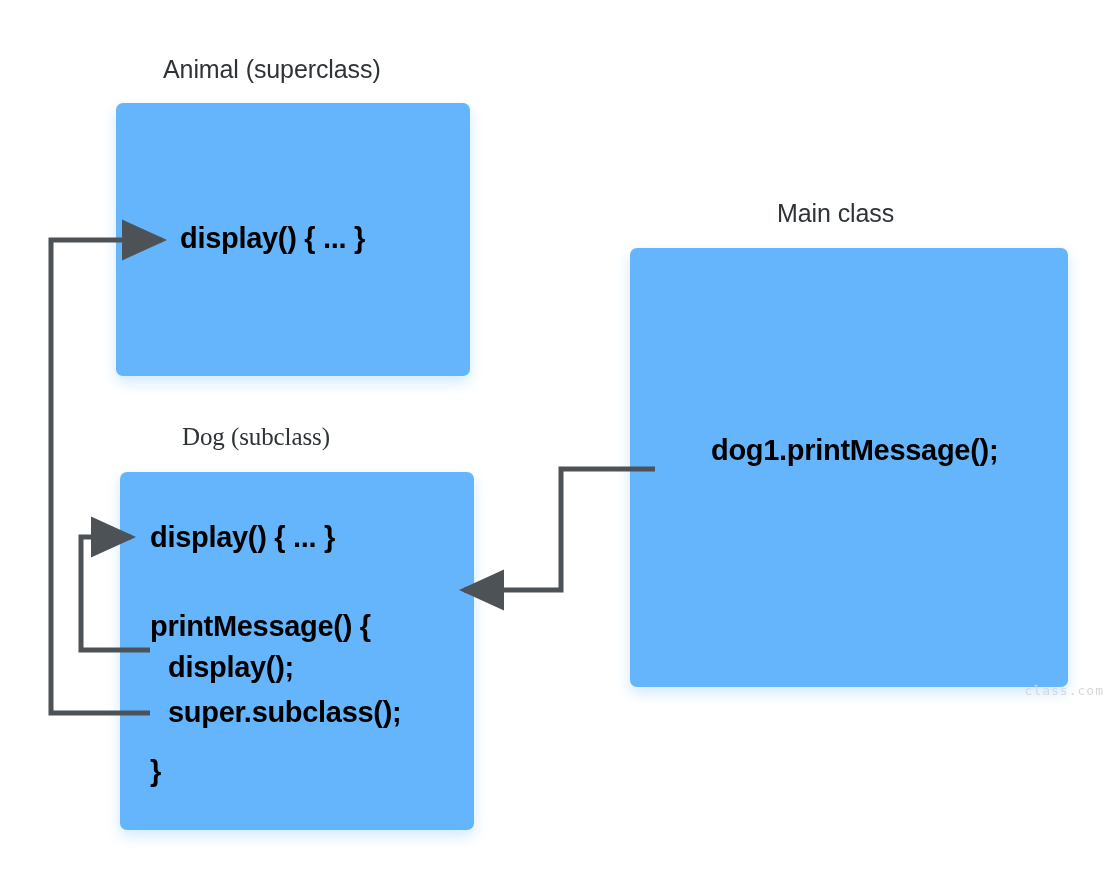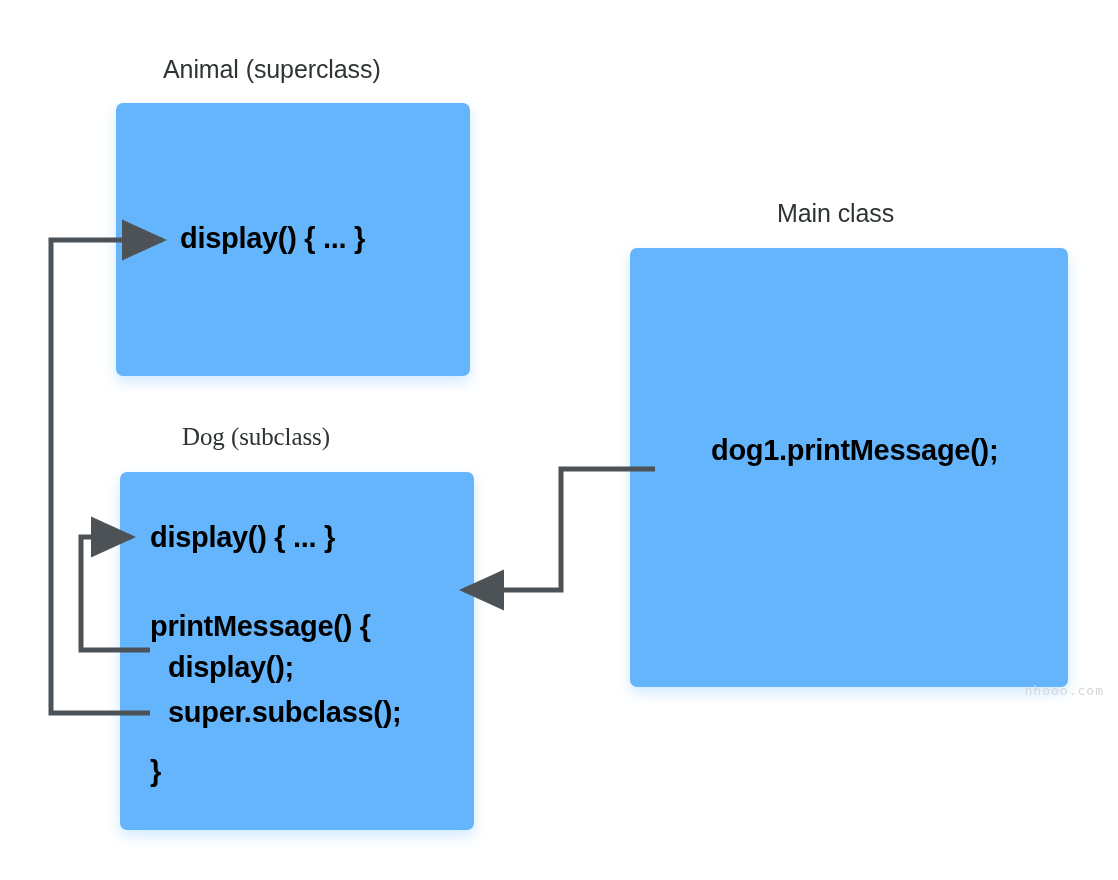--- a/index.html
+++ b/index.html
@@ -115,15 +115,15 @@
       </marker>
     </defs>
 
     <path d="M150,713 L51,713 L51,240 L162,240" fill="none" stroke="#4d5256" stroke-width="5" stroke-linecap="butt" stroke-linejoin="miter" marker-end="url(#arrow-right)"></path>
 
     <path d="M150,650 L81,650 L81,537 L131,537" fill="none" stroke="#4d5256" stroke-width="5" stroke-linecap="butt" stroke-linejoin="miter" marker-end="url(#arrow-right)"></path>
 
     <path d="M655,469 L561,469 L561,590 L464,590" fill="none" stroke="#4d5256" stroke-width="5" stroke-linecap="butt" stroke-linejoin="miter" marker-end="url(#arrow-left)"></path>
   </svg>
 
-  <div class="watermark">nhooo.com</div>
+  <div class="watermark">class.com</div>
 
 </div>
 
 </body></html>

